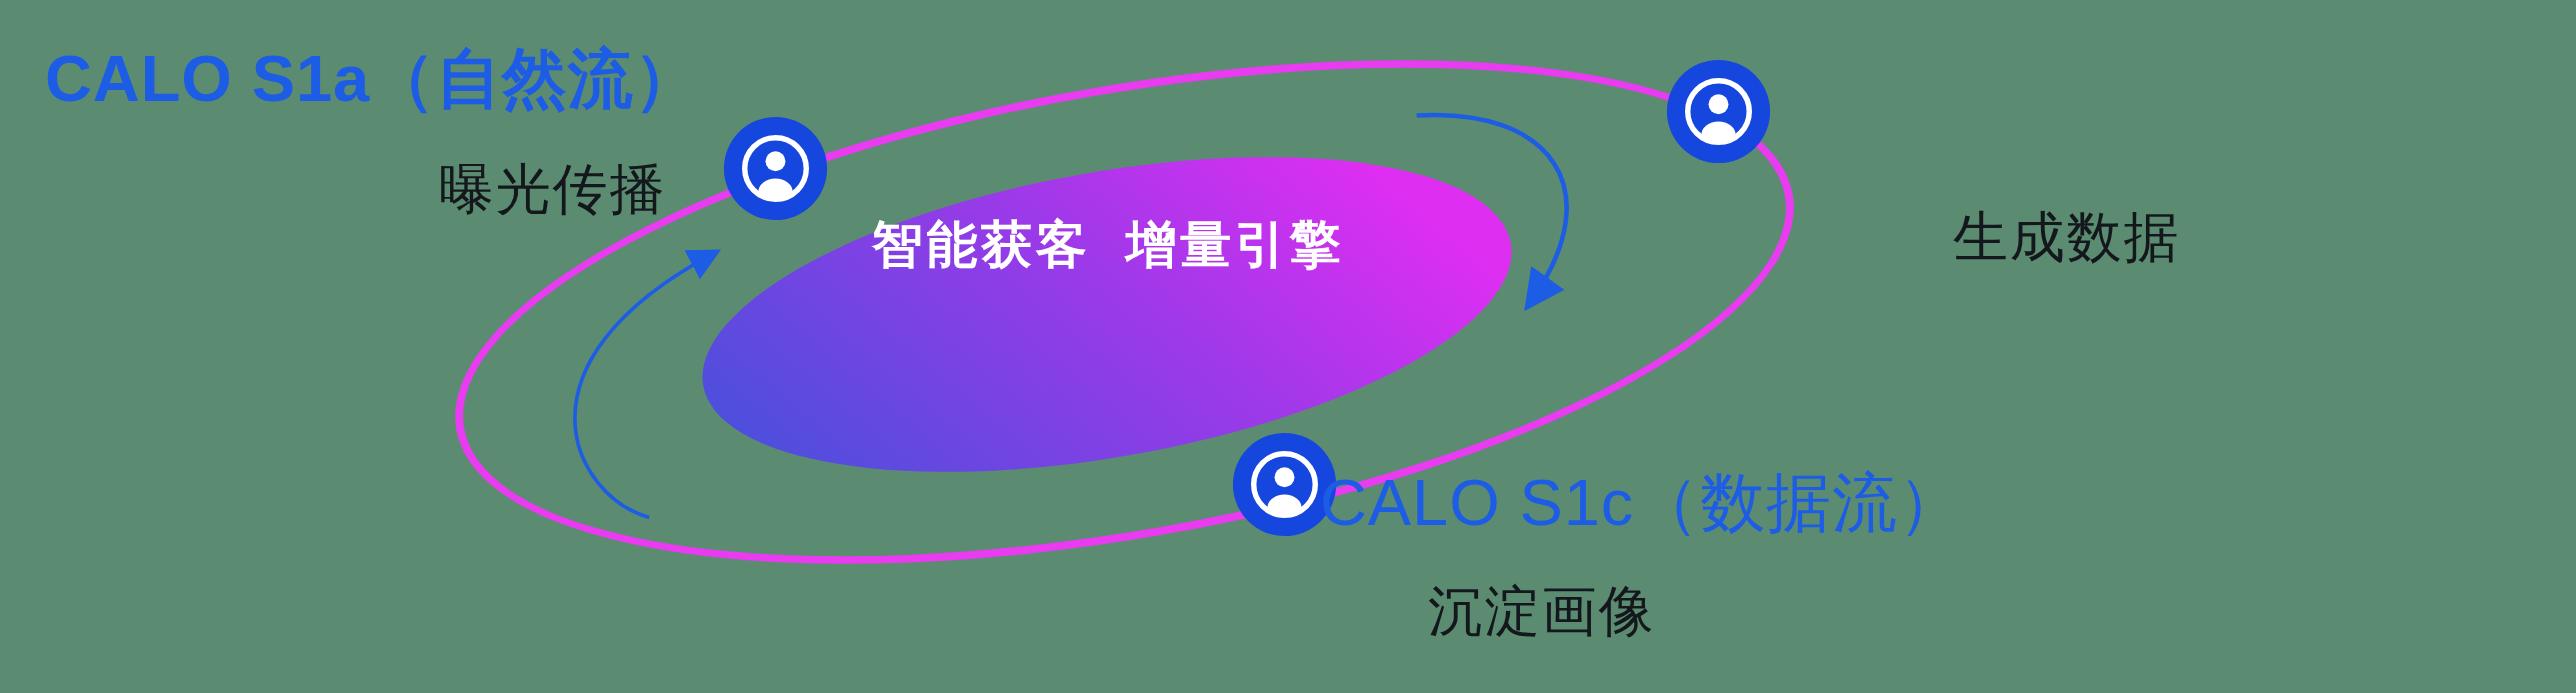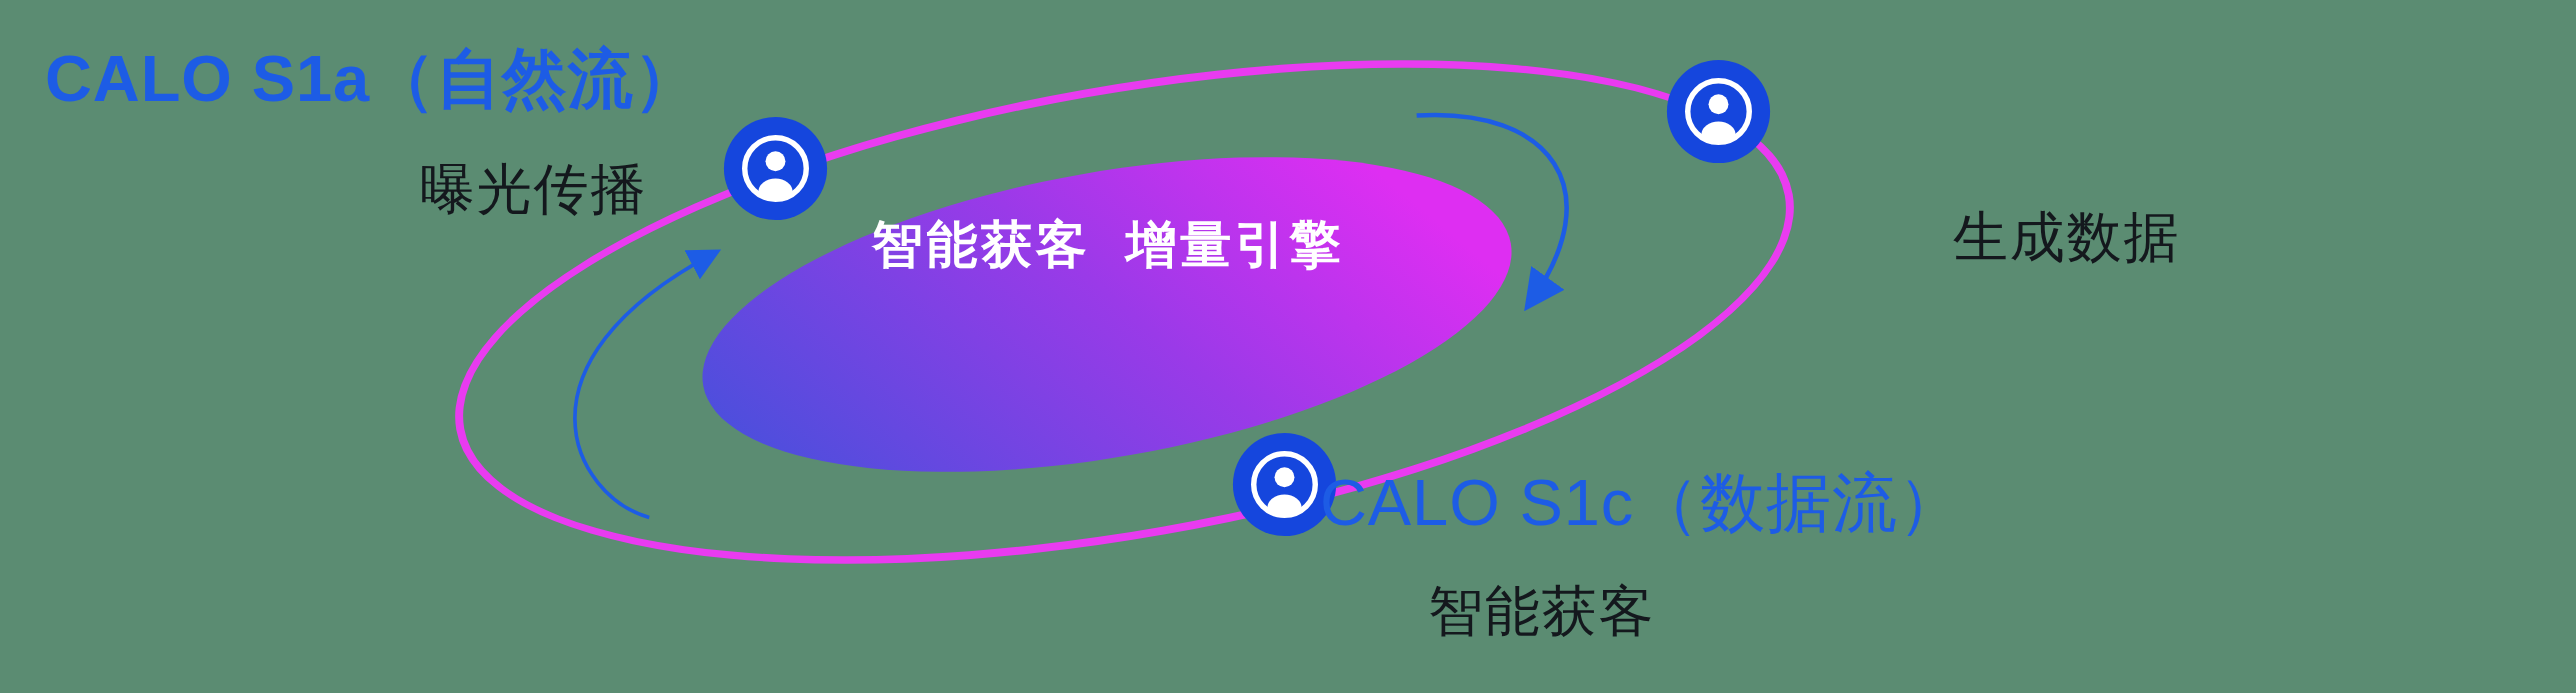--- a/index.html
+++ b/index.html
@@ -93,21 +93,21 @@
   }
   .node-subtitle {
     position: absolute;
     font-size: 55px;
     font-weight: 500;
     color: #14181d;
     white-space: nowrap;
     letter-spacing: 1.8px;
   }
   .title-a { left: 45px; top: 35px; font-weight: bold; }
-  .sub-a   { left: 420px; top: 153px; }
+  .sub-a   { left: 439px; top: 153px; }
   .title-b { left: 1824px; top: 71px; }
   .sub-b   { left: 1953px; top: 201px; }
   .title-c { left: 1320px; top: 459px; }
   .sub-c   { left: 1428px; top: 575px; }
 </style>
 </head>
 <body>
 
 <div class="canvas">
 
@@ -173,16 +173,16 @@
       </g>
     </svg>
   </div>
 
   <div class="node-title title-a">CALO S1a（自然流）</div>
   <div class="node-subtitle sub-a">曝光传播</div>
 
   <div class="node-subtitle sub-b">生成数据</div>
 
   <div class="node-title title-c">CALO S1c（数据流）</div>
-  <div class="node-subtitle sub-c">智能获客</div>
+  <div class="node-subtitle sub-c">沉淀画像</div>
 
 </div>
 
 
 </body></html>

